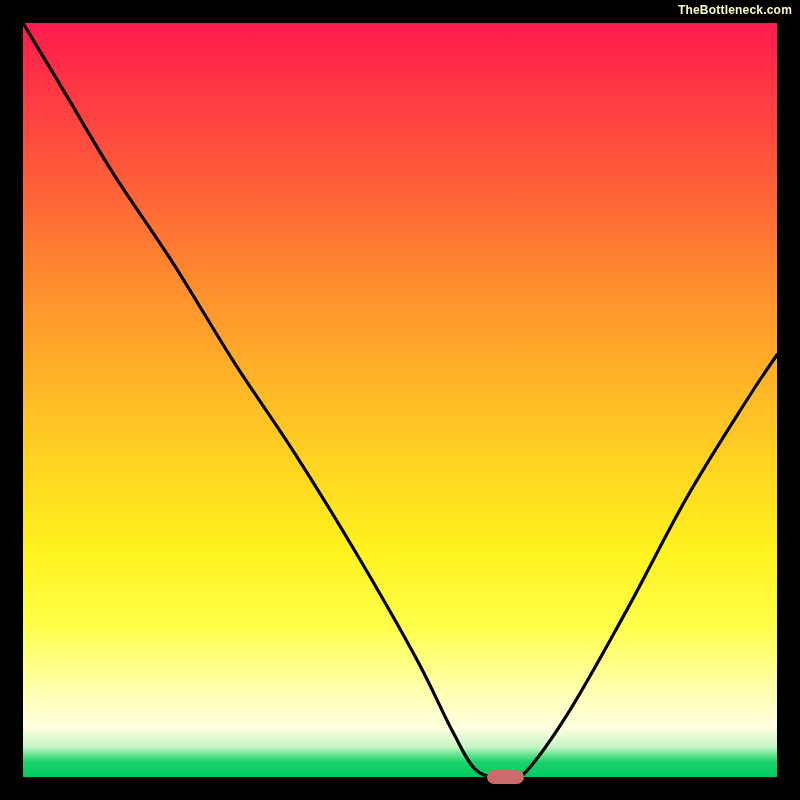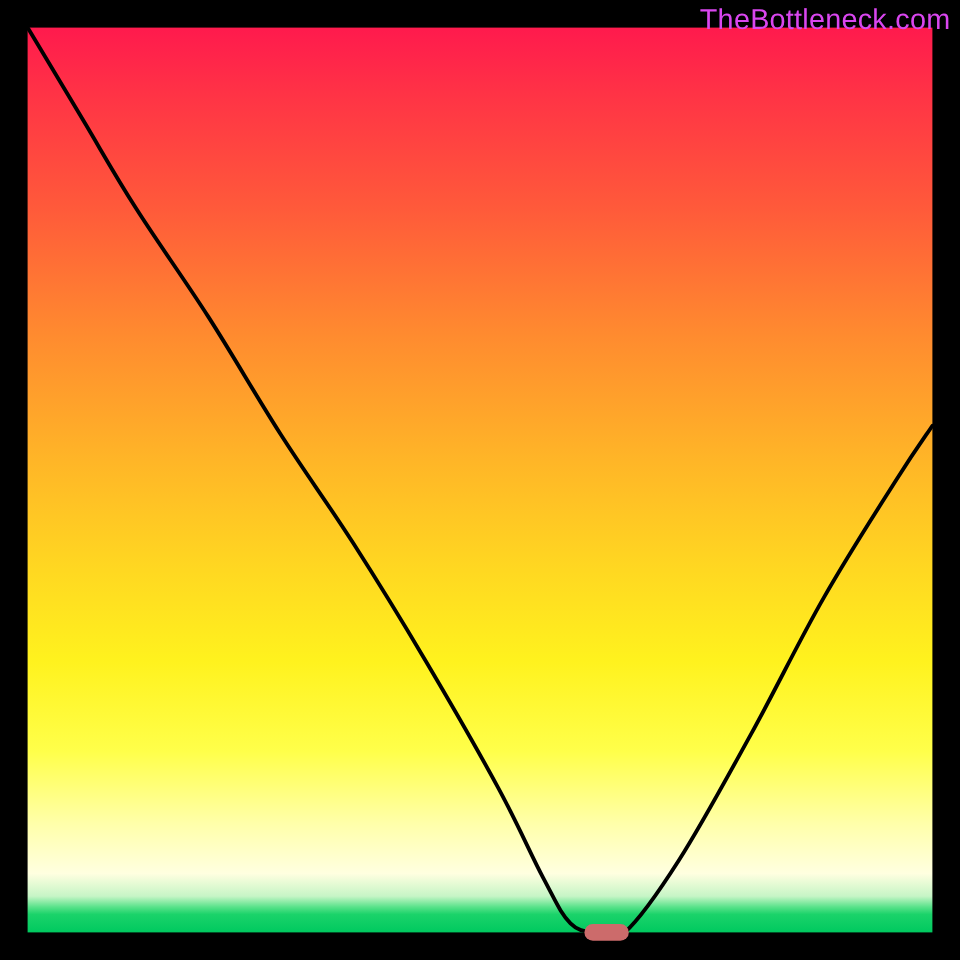--- a/index.html
+++ b/index.html
@@ -41,23 +41,23 @@
       #58e28a 97.2%,
       #1bd36a 98%,
       #00c95f 100%
     );
   }
   .watermark {
     position: absolute;
     top: 3px;
     right: 8px;
     font-family: Arial, Helvetica, sans-serif;
-    font-size: 24px;
-    font-weight: 400;
-    color: #d946ef;
+    font-size: 12px;
+    font-weight: 700;
+    color: #fef9c3;
     letter-spacing: 0.2px;
     user-select: none;
   }
   svg.curve {
     position: absolute;
     left: 23px;
     top: 23px;
     width: 754px;
     height: 754px;
     overflow: visible;

